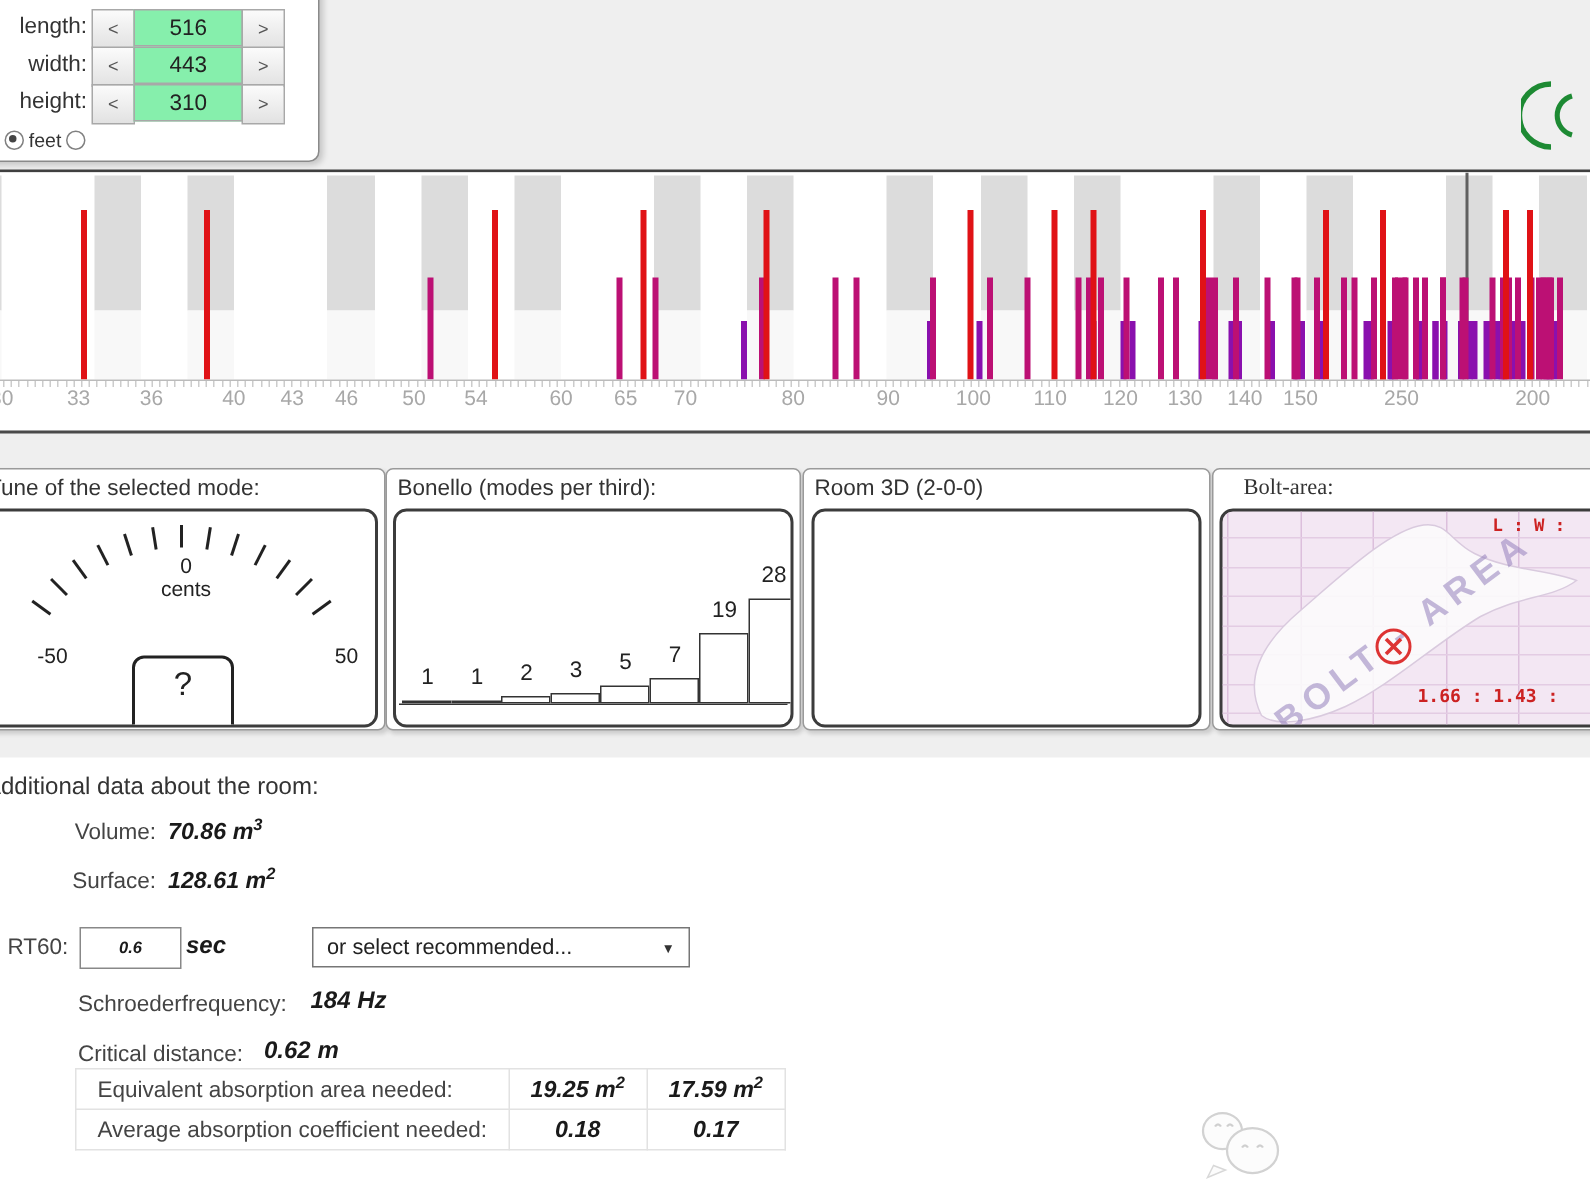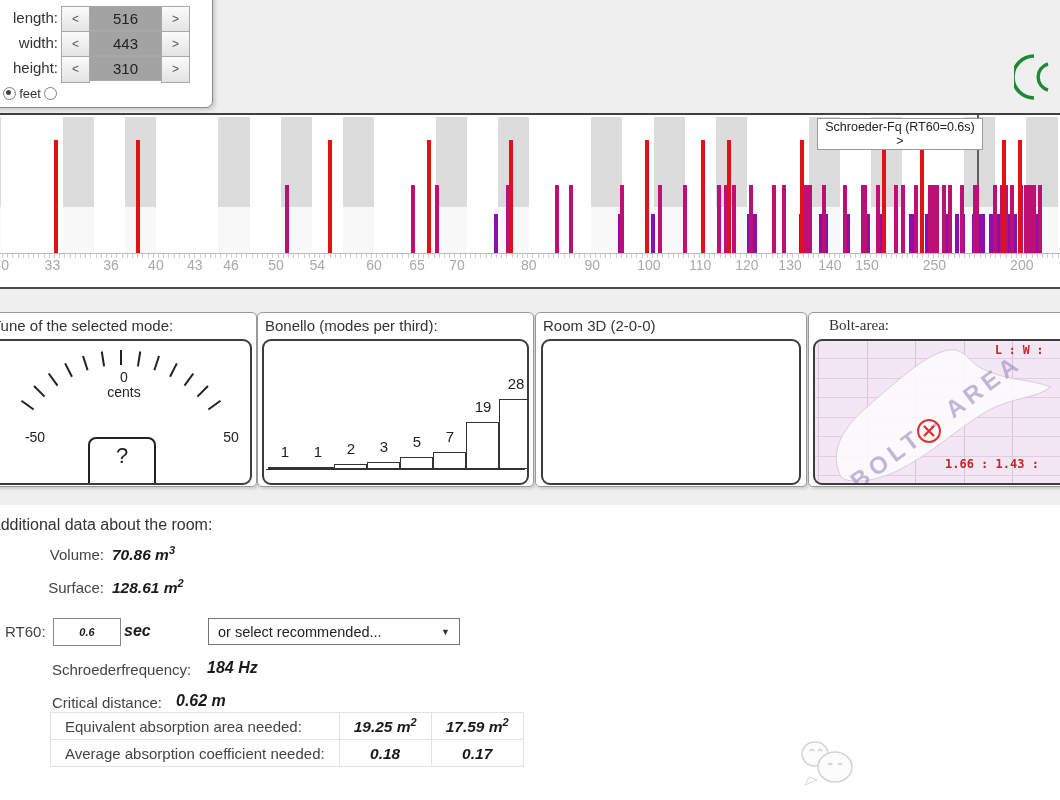--- a/index.html
+++ b/index.html
@@ -7,21 +7,21 @@
     font-family:"Liberation Sans",sans-serif;}
   .graytop{position:absolute;left:0;top:0;width:1060px;height:505px;background:#efefef;}
 
   
   .ctrl{position:absolute;left:-18px;top:-12px;width:229px;height:118px;background:#fff;
     border:1px solid #8a8a8a;border-radius:7px;box-shadow:2px 2px 4px rgba(0,0,0,.18);}
   .crow{position:absolute;height:25px;}
   .clabel{position:absolute;left:14px;width:61px;top:3px;text-align:right;font-size:15px;color:#333;}
   .spinbtn{position:absolute;top:0;width:27px;height:25px;border:1px solid #a8a8a8;
     background:linear-gradient(#fbfbfb,#e2e2e2);color:#555;font-size:12px;text-align:center;line-height:24px;}
-  .spinval{position:absolute;left:106px;top:0;width:71px;height:23px;border:1px solid #a8a8a8;background:#a3a3a3;
+  .spinval{position:absolute;left:106px;top:0;width:71px;height:23px;border:1px solid #a8a8a8;background:#86efac;
     text-align:center;font-size:15px;color:#222;line-height:23px;}
   .radrow{position:absolute;left:10px;top:97px;height:14px;font-size:13px;color:#333;}
   .radio{display:inline-block;width:11px;height:11px;border:1px solid #808080;border-radius:50%;
     background:#fff;vertical-align:-2px;margin:0 3px;}
   .radio.sel::after{content:"";display:block;width:5px;height:5px;border-radius:50%;background:#444;margin:2px;}
 
   
   .logo{position:absolute;left:1014px;top:50px;}
 
   
@@ -252,21 +252,21 @@
         <div class="mbar" style="left: 1013.03px; top: 99px; width: 4px; height: 39px; background: rgb(138, 16, 174); z-index: 1;"></div>
         <div class="mbar" style="left: 1024.08px; top: 99px; width: 4px; height: 39px; background: rgb(138, 16, 174); z-index: 1;"></div>
         <div class="mbar" style="left: 1028.86px; top: 99px; width: 4px; height: 39px; background: rgb(138, 16, 174); z-index: 1;"></div>
         <div class="mbar" style="left: 1030.71px; top: 99px; width: 4px; height: 39px; background: rgb(138, 16, 174); z-index: 1;"></div>
         <div class="mbar" style="left: 1033.87px; top: 99px; width: 4px; height: 39px; background: rgb(138, 16, 174); z-index: 1;"></div>
       </div>
     <div class="axis"></div>
     <div id="xlabels">
         <div class="xlab" style="left: 1.14419px;">30</div>
         <div class="xlab" style="left: 52.4211px;">33</div>
-        <div class="xlab" style="left: 111px;">36</div>
+        <div class="xlab" style="left: 101px;">36</div>
         <div class="xlab" style="left: 155.917px;">40</div>
         <div class="xlab" style="left: 194.826px;">43</div>
         <div class="xlab" style="left: 231.109px;">46</div>
         <div class="xlab" style="left: 275.968px;">50</div>
         <div class="xlab" style="left: 317.373px;">54</div>
         <div class="xlab" style="left: 374.057px;">60</div>
         <div class="xlab" style="left: 417.12px;">65</div>
         <div class="xlab" style="left: 456.99px;">70</div>
         <div class="xlab" style="left: 528.83px;">80</div>
         <div class="xlab" style="left: 592.198px;">90</div>
@@ -477,21 +477,20 @@
       <div class="tick" style="left: 1016px;"></div>
       <div class="tick" style="left: 1021.2px;"></div>
       <div class="tick" style="left: 1026.4px;"></div>
       <div class="tick" style="left: 1031.6px;"></div>
       <div class="tick" style="left: 1036.8px;"></div>
       <div class="tick" style="left: 1042px;"></div>
       <div class="tick" style="left: 1047.2px;"></div>
       <div class="tick" style="left: 1052.4px;"></div>
       <div class="tick" style="left: 1057.6px;"></div>
     </div>
-  <div class="schlab" style="top:118px;">Schroeder-Fq (RT60=0.6s) &gt;</div>
   <div class="chartsep"></div>
 
   <div class="panel" style="left:-30px;width:285px;">
     <div class="ptitle" style="left:21px;">Tune of the selected mode:</div>
     <div class="ibox" style="left:3px;width:274px;" id="gauge">
       <div class="gzero" style="left:128px;top:28px;width:40px;">0</div>
       <div class="gzero" style="left:128px;top:43px;width:40px;">cents</div>
       <div class="gzero" style="left:42px;top:88px;width:34px;">-50</div>
       <div class="gzero" style="left:238px;top:88px;width:34px;">50</div>
       <div class="gq" style="left:112px;top:96px;width:64px;height:50px;padding-top:4px;">?</div>

